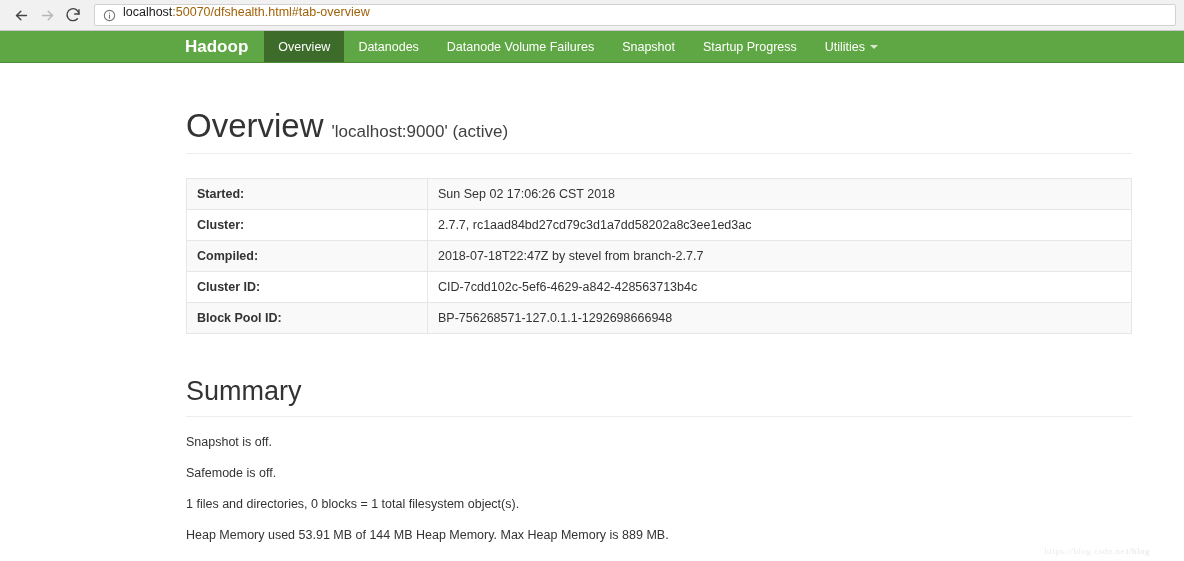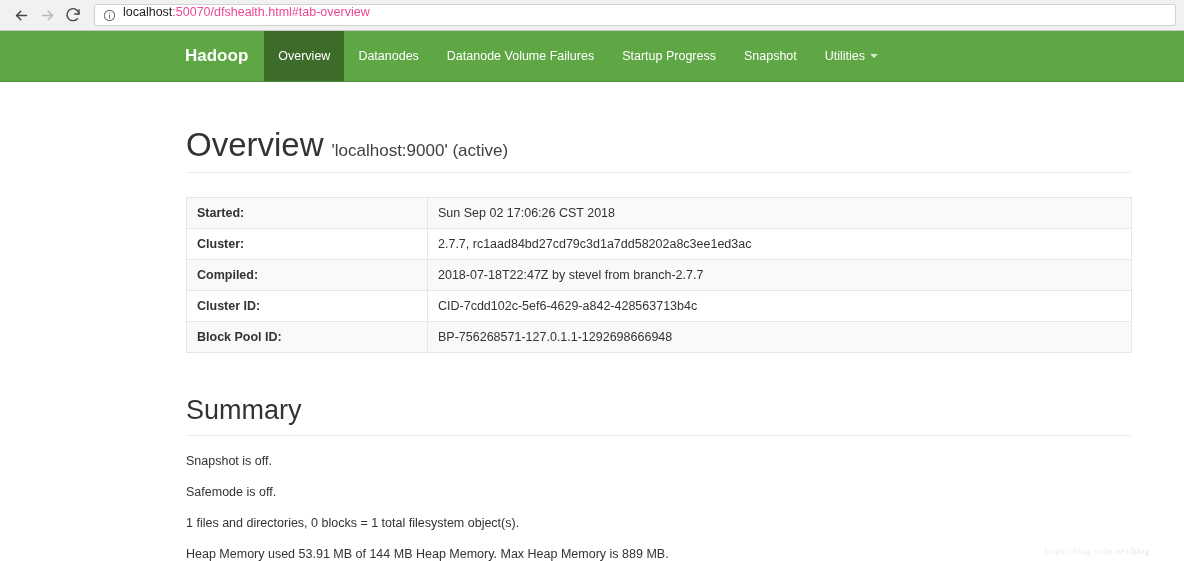--- a/index.html
+++ b/index.html
@@ -57,27 +57,27 @@
     margin-right: 7px;
     color: #757575;
     display: flex;
     align-items: center;
   }
   .url-host {
     color: #202020;
     font-size: 12.5px;
   }
   .url-path {
-    color: #ec4899;
+    color: #a16207;
     font-size: 12.5px;
   }
 
   
   .navbar {
-    height: 51px;
+    height: 32px;
     background: #5fa744;
     display: flex;
     align-items: stretch;
     padding-left: 185px;
     box-sizing: border-box;
     border-bottom: 1px solid #4d8c38;
   }
   .brand {
     color: #ffffff;
     font-size: 17px;
@@ -234,24 +234,24 @@
   <div class="nav-item active">
     <span>Overview</span>
   </div>
   <div class="nav-item">
     <span>Datanodes</span>
   </div>
   <div class="nav-item">
     <span>Datanode Volume Failures</span>
   </div>
   <div class="nav-item">
+    <span>Snapshot</span>
+  </div>
+  <div class="nav-item">
     <span>Startup Progress</span>
-  </div>
-  <div class="nav-item">
-    <span>Snapshot</span>
   </div>
   <div class="nav-item">
     <span>Utilities</span>
     <span class="caret"></span>
   </div>
 </div>
 
 <div class="content">
   <div class="inner">
 

